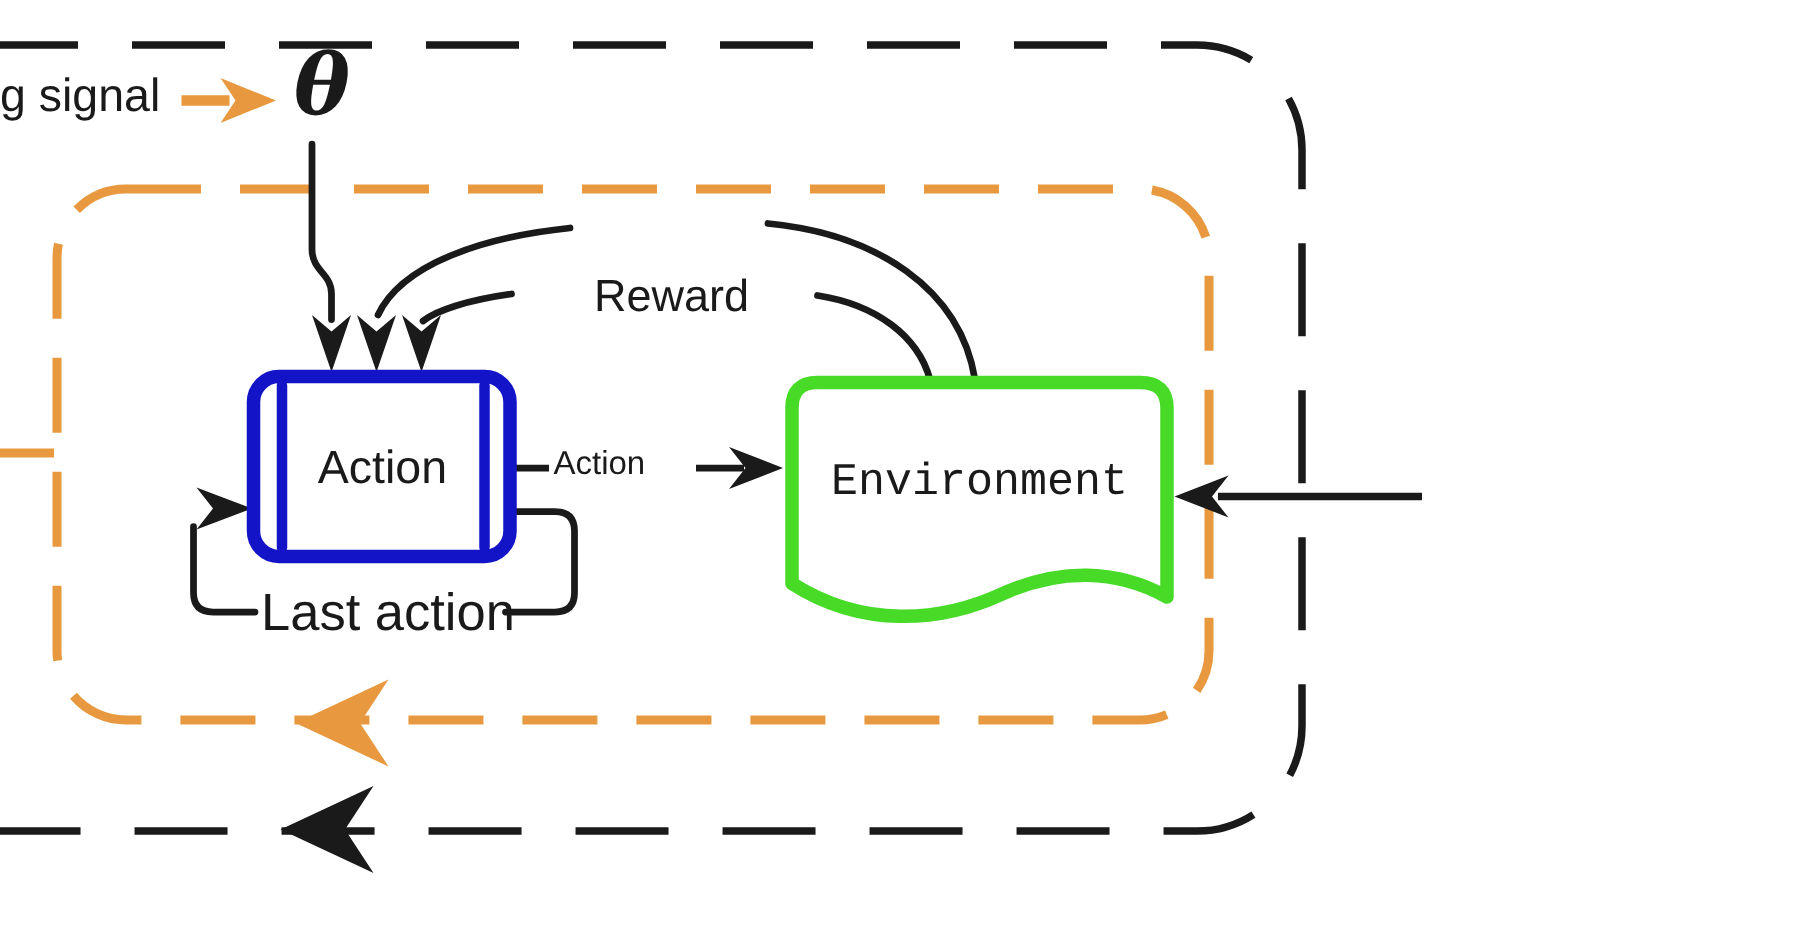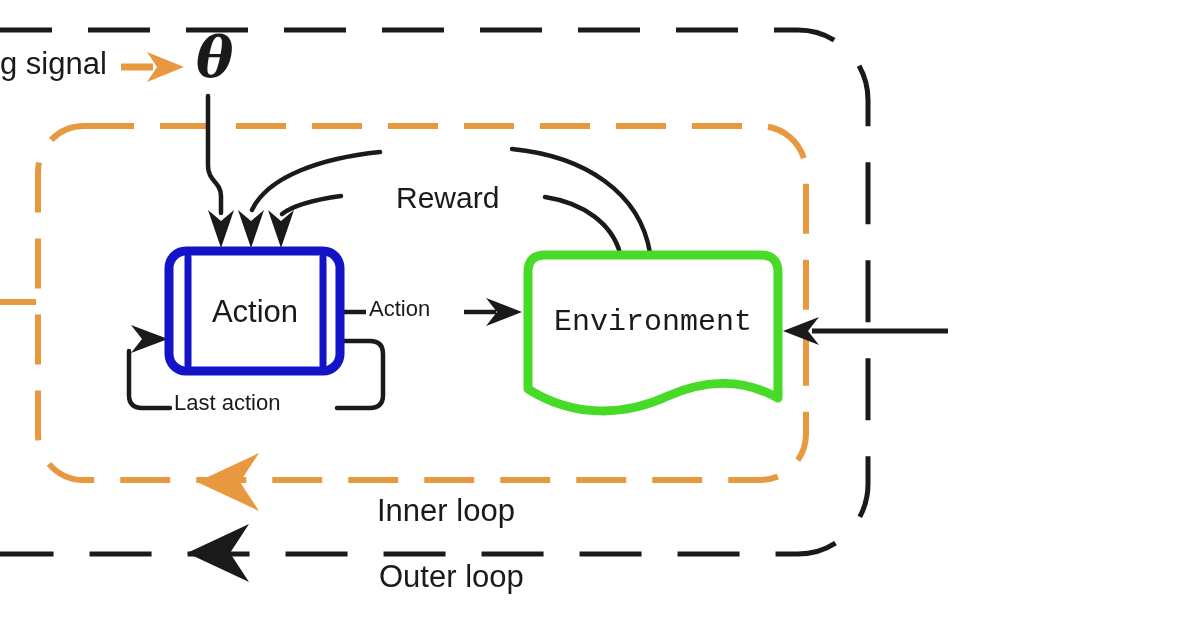--- a/index.html
+++ b/index.html
@@ -74,26 +74,24 @@
 
   <div class="lbl theta" style="left:196px;top:28px;font-size:56px;">θ</div>
 
   <div class="lbl" style="left:396px;top:137px;font-size:30px;margin-top:45px;">Reward</div>
 
 
   <div class="lbl center" style="left:179px;top:296px;width:152px;font-size:31px;">Action</div>
 
   <div class="lbl" style="left:369px;top:297px;font-size:22px;">Action</div>
 
-  <div class="lbl" style="left:174px;top:391px;font-size:22px;">Last action</div>
+  <div class="lbl" style="left:174px;top:391px;font-size:35px;">Last action</div>
 
   <div class="lbl center" style="left:528px;top:307px;width:250px;font-size:30px;font-family:Liberation Mono, monospace;">Environment</div>
 
-  <div class="lbl" style="left:377px;top:495px;font-size:31px;">Inner loop</div>
 
-  <div class="lbl" style="left:379px;top:561px;font-size:31px;">Outer loop</div>
 
   <div class="lbl center" style="left:1012px;top:150px;width:268px;font-size:30px;line-height:1.15;">
     <div>Distribution of</div>
     <div>environments</div>
   </div>
 
 </div>
 
 </body></html>

